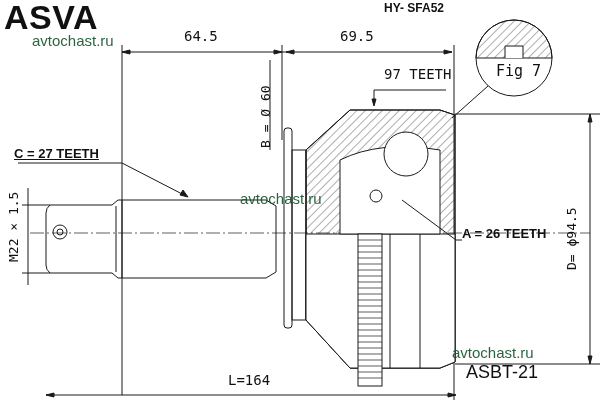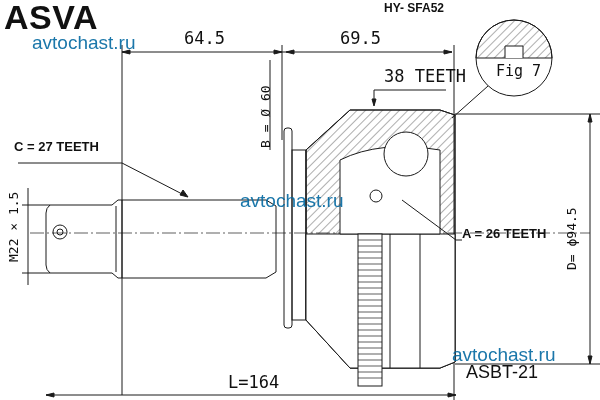--- a/index.html
+++ b/index.html
@@ -1,22 +1,22 @@
 <!DOCTYPE html>
 <html><head>
 <meta charset="utf-8">
 <style>
   html,body{margin:0;padding:0;background:#fff;}
   body{width:600px;height:400px;position:relative;overflow:hidden;font-family:"Liberation Sans",sans-serif;}
   svg{position:absolute;left:0;top:0;}
   .lbl{position:absolute;white-space:nowrap;color:#111;}
   .brand{font-family:"Liberation Sans",sans-serif;font-weight:bold;font-size:34px;left:4px;top:-2px;letter-spacing:0.5px;}
   .part{font-family:"Liberation Sans",sans-serif;font-weight:bold;font-size:12px;left:384px;top:1px;}
-  .wm{font-family:"Liberation Sans",sans-serif;color:#0369a1;font-size:19px;opacity:0.9;}
-  .dim{font-family:"DejaVu Sans Mono",monospace;font-size:17px;}
+  .wm{font-family:"Liberation Sans",sans-serif;color:#14532d;font-size:15px;opacity:0.9;}
+  .dim{font-family:"DejaVu Sans Mono",monospace;font-size:14px;}
   .dimv{font-family:"DejaVu Sans Mono",monospace;font-size:13px;transform:rotate(-90deg);transform-origin:left top;}
   .callout{font-family:"Liberation Sans",sans-serif;font-weight:bold;font-size:13px;}
   .code{font-family:"Liberation Sans",sans-serif;font-size:18px;}
 </style>
 </head>
 <body>
 
 <svg width="600" height="400" viewBox="0 0 600 400" xmlns="http://www.w3.org/2000/svg">
   <defs>
     <pattern id="hatch" patternUnits="userSpaceOnUse" width="6" height="6" patternTransform="rotate(45)">
@@ -129,18 +129,18 @@
 <div class="lbl wm" style="left:240px;top:190px;">avtochast.ru</div>
 <div class="lbl wm" style="left:452px;top:344px;">avtochast.ru</div>
 
 <div class="lbl dim" style="left:184px;top:28px;">64.5</div>
 <div class="lbl dim" style="left:340px;top:28px;">69.5</div>
 <div class="lbl dim" style="left:228px;top:372px;">L=164</div>
 <div class="lbl dimv" style="left:6px;top:262px;">M22 × 1.5</div>
 <div class="lbl dimv" style="left:258px;top:148px;">B = Ø 60</div>
 <div class="lbl dimv" style="left:564px;top:270px;">D= ϕ94.5</div>
 
-<div class="lbl callout" style="left:14px;top:139px;">C = 27 TEETH</div>
+<div class="lbl callout" style="left:14px;top:146px;text-decoration:underline;">C = 27 TEETH</div>
 <div class="lbl callout" style="left:462px;top:226px;">A = 26 TEETH</div>
-<div class="lbl dim" style="left:384px;top:66px;">38 TEETH</div>
+<div class="lbl dim" style="left:384px;top:66px;">97 TEETH</div>
 <div class="lbl dim" style="left:496px;top:62px;font-size:15px;">Fig 7</div>
 
 <div class="lbl code" style="left:466px;top:362px;text-align:center;">ASBT-21</div>
 
 </body></html>

